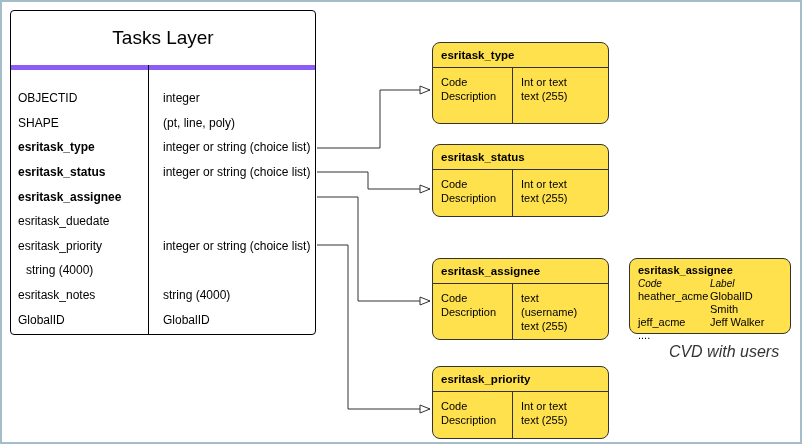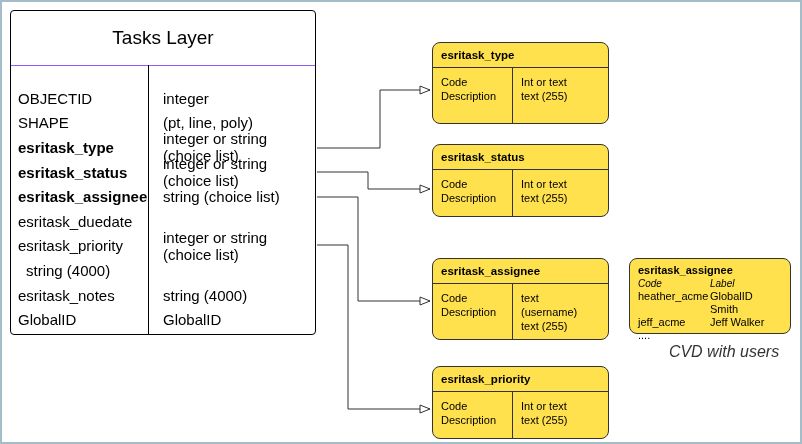--- a/index.html
+++ b/index.html
@@ -10,25 +10,25 @@
   }
   svg.connectors { position:absolute; left:0; top:0; pointer-events:none; }
 
   
   .main-table {
     position:absolute; left:8px; top:8px; width:306px; height:325px;
     background:#fff; border:1px solid #000; border-radius:4px; box-sizing:border-box;
   }
   .mt-title {
     height:54px; display:flex; align-items:center; justify-content:center;
-    font-size:19px; border-bottom:1px solid #8b5cf6;
+    font-size:19px; border-bottom:5px solid #8b5cf6;
   }
   .mt-divider { position:absolute; top:54px; bottom:0; left:137px; width:1px; background:#000; }
   .mt-rows { position:absolute; top:54px; left:0; right:0; bottom:0; padding-top:21px; }
-  .mt-row { display:flex; height:24.6px; align-items:center; font-size:15px; }
+  .mt-row { display:flex; height:24.6px; align-items:center; font-size:12px; }
   .mt-field { width:137px; padding-left:7px; box-sizing:border-box; }
   .mt-type { flex:1; padding-left:15px; }
   .b { font-weight:bold; }
 
   
   .domain-box {
     position:absolute; background:#ffe14d; border:1px solid #333;
     border-radius:8px; box-sizing:border-box; display:flex; flex-direction:column;
     font-size:11px;
   }
@@ -87,21 +87,20 @@
       <div class="mt-row">
         <div class="mt-field b">esritask_type</div>
         <div class="mt-type">integer or string (choice list)</div>
       </div>
       <div class="mt-row">
         <div class="mt-field b">esritask_status</div>
         <div class="mt-type">integer or string (choice list)</div>
       </div>
       <div class="mt-row">
         <div class="mt-field b">esritask_assignee</div>
-        <div class="mt-type">string (choice list)</div>
       </div>
       <div class="mt-row">
         <div class="mt-field">esritask_duedate</div>
       </div>
       <div class="mt-row">
         <div class="mt-field">esritask_priority</div>
         <div class="mt-type">integer or string (choice list)</div>
       </div>
       <div class="mt-row">
         <div class="mt-type">string (4000)</div>

